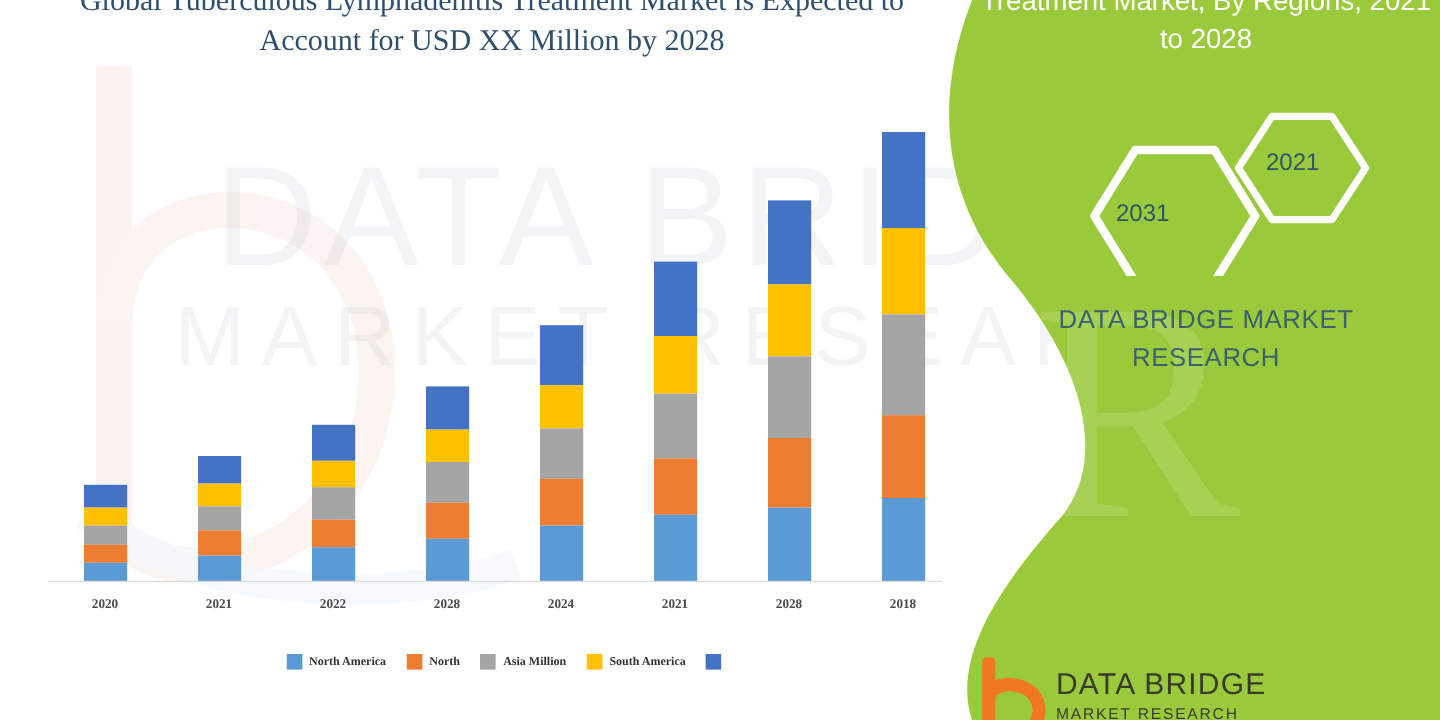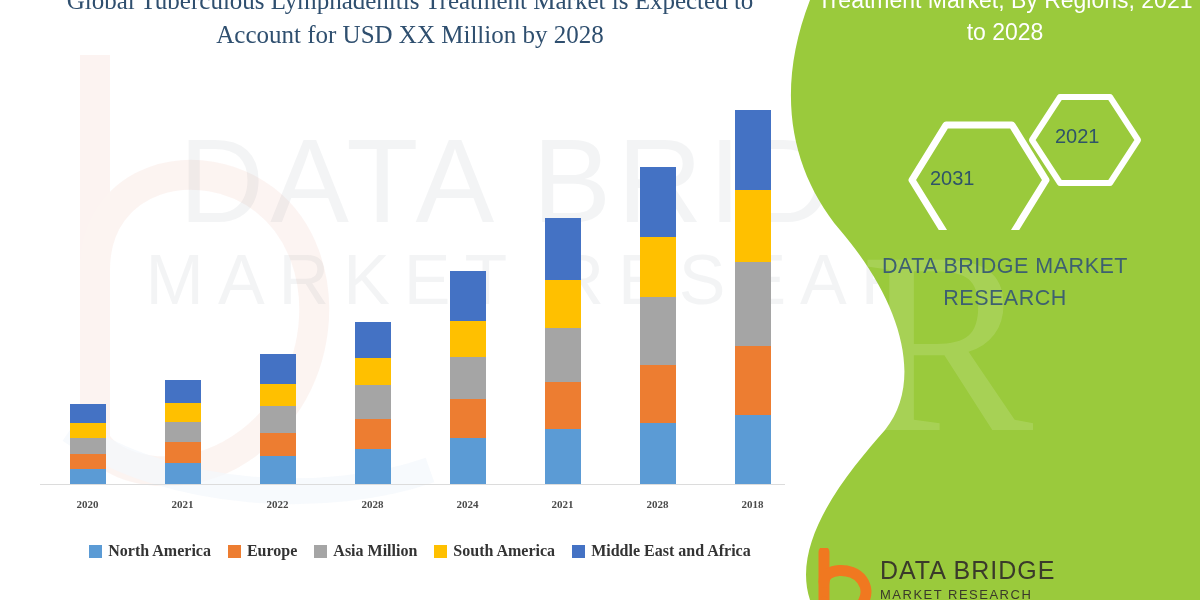--- a/index.html
+++ b/index.html
@@ -74,21 +74,21 @@
   }
 
   #legend {
     position:absolute;
     left:40px; top:538px; width:760px; height:26px;
     display:flex; align-items:center; justify-content:center;
     gap:17px;
   }
   .legend-item { display:flex; align-items:center; gap:6px; }
   .legend-swatch { width:13px; height:13px; display:block; flex:0 0 auto; }
-  .legend-label { font-size:16px; font-weight:bold; color:#333; white-space:nowrap; }
+  .legend-label { font-size:10px; font-weight:bold; color:#333; white-space:nowrap; }
 
   
   #green-panel { position:absolute; right:0; top:0; width:420px; height:600px; }
   #green-svg { position:absolute; right:0; top:0; width:420px; height:600px; }
 
   #green-title {
     position:absolute;
     left:30px; top:-16px; width:390px;
     text-align:center;
     color:#ffffff;
@@ -224,33 +224,32 @@
         <div class="x-tick" style="left: 667.5px;">2018</div>
       </div>
 
     <div id="legend">
         <div class="legend-item">
           <span class="legend-swatch" style="background: rgb(91, 155, 213);"></span>
           <span class="legend-label">North America</span>
         </div>
         <div class="legend-item">
           <span class="legend-swatch" style="background: rgb(237, 125, 49);"></span>
-          <span class="legend-label">Europe</span>
+          <span class="legend-label">North</span>
         </div>
         <div class="legend-item">
           <span class="legend-swatch" style="background: rgb(165, 165, 165);"></span>
           <span class="legend-label">Asia Million</span>
         </div>
         <div class="legend-item">
           <span class="legend-swatch" style="background: rgb(255, 192, 0);"></span>
           <span class="legend-label">South America</span>
         </div>
         <div class="legend-item">
           <span class="legend-swatch" style="background: rgb(68, 114, 196);"></span>
-          <span class="legend-label">Middle East and Africa</span>
         </div>
       </div>
   </div>
 
   <div id="green-panel">
     <svg id="green-svg" viewBox="0 0 420 600" preserveAspectRatio="none" aria-hidden="true">
       <path id="green-shape" d="M 30 0 L 420 0 L 420 600 L 30 600 C 10 540, 70 470, 105 430 C 145 380, 120 300, 60 230 C 10 170, -5 90, 30 0 Z" fill="#9ACA3C"></path>
       <g opacity="0.13" fill="#ffffff">
         <text x="80" y="430" font-family="Liberation Serif, serif" font-size="260">R</text>
       </g>

